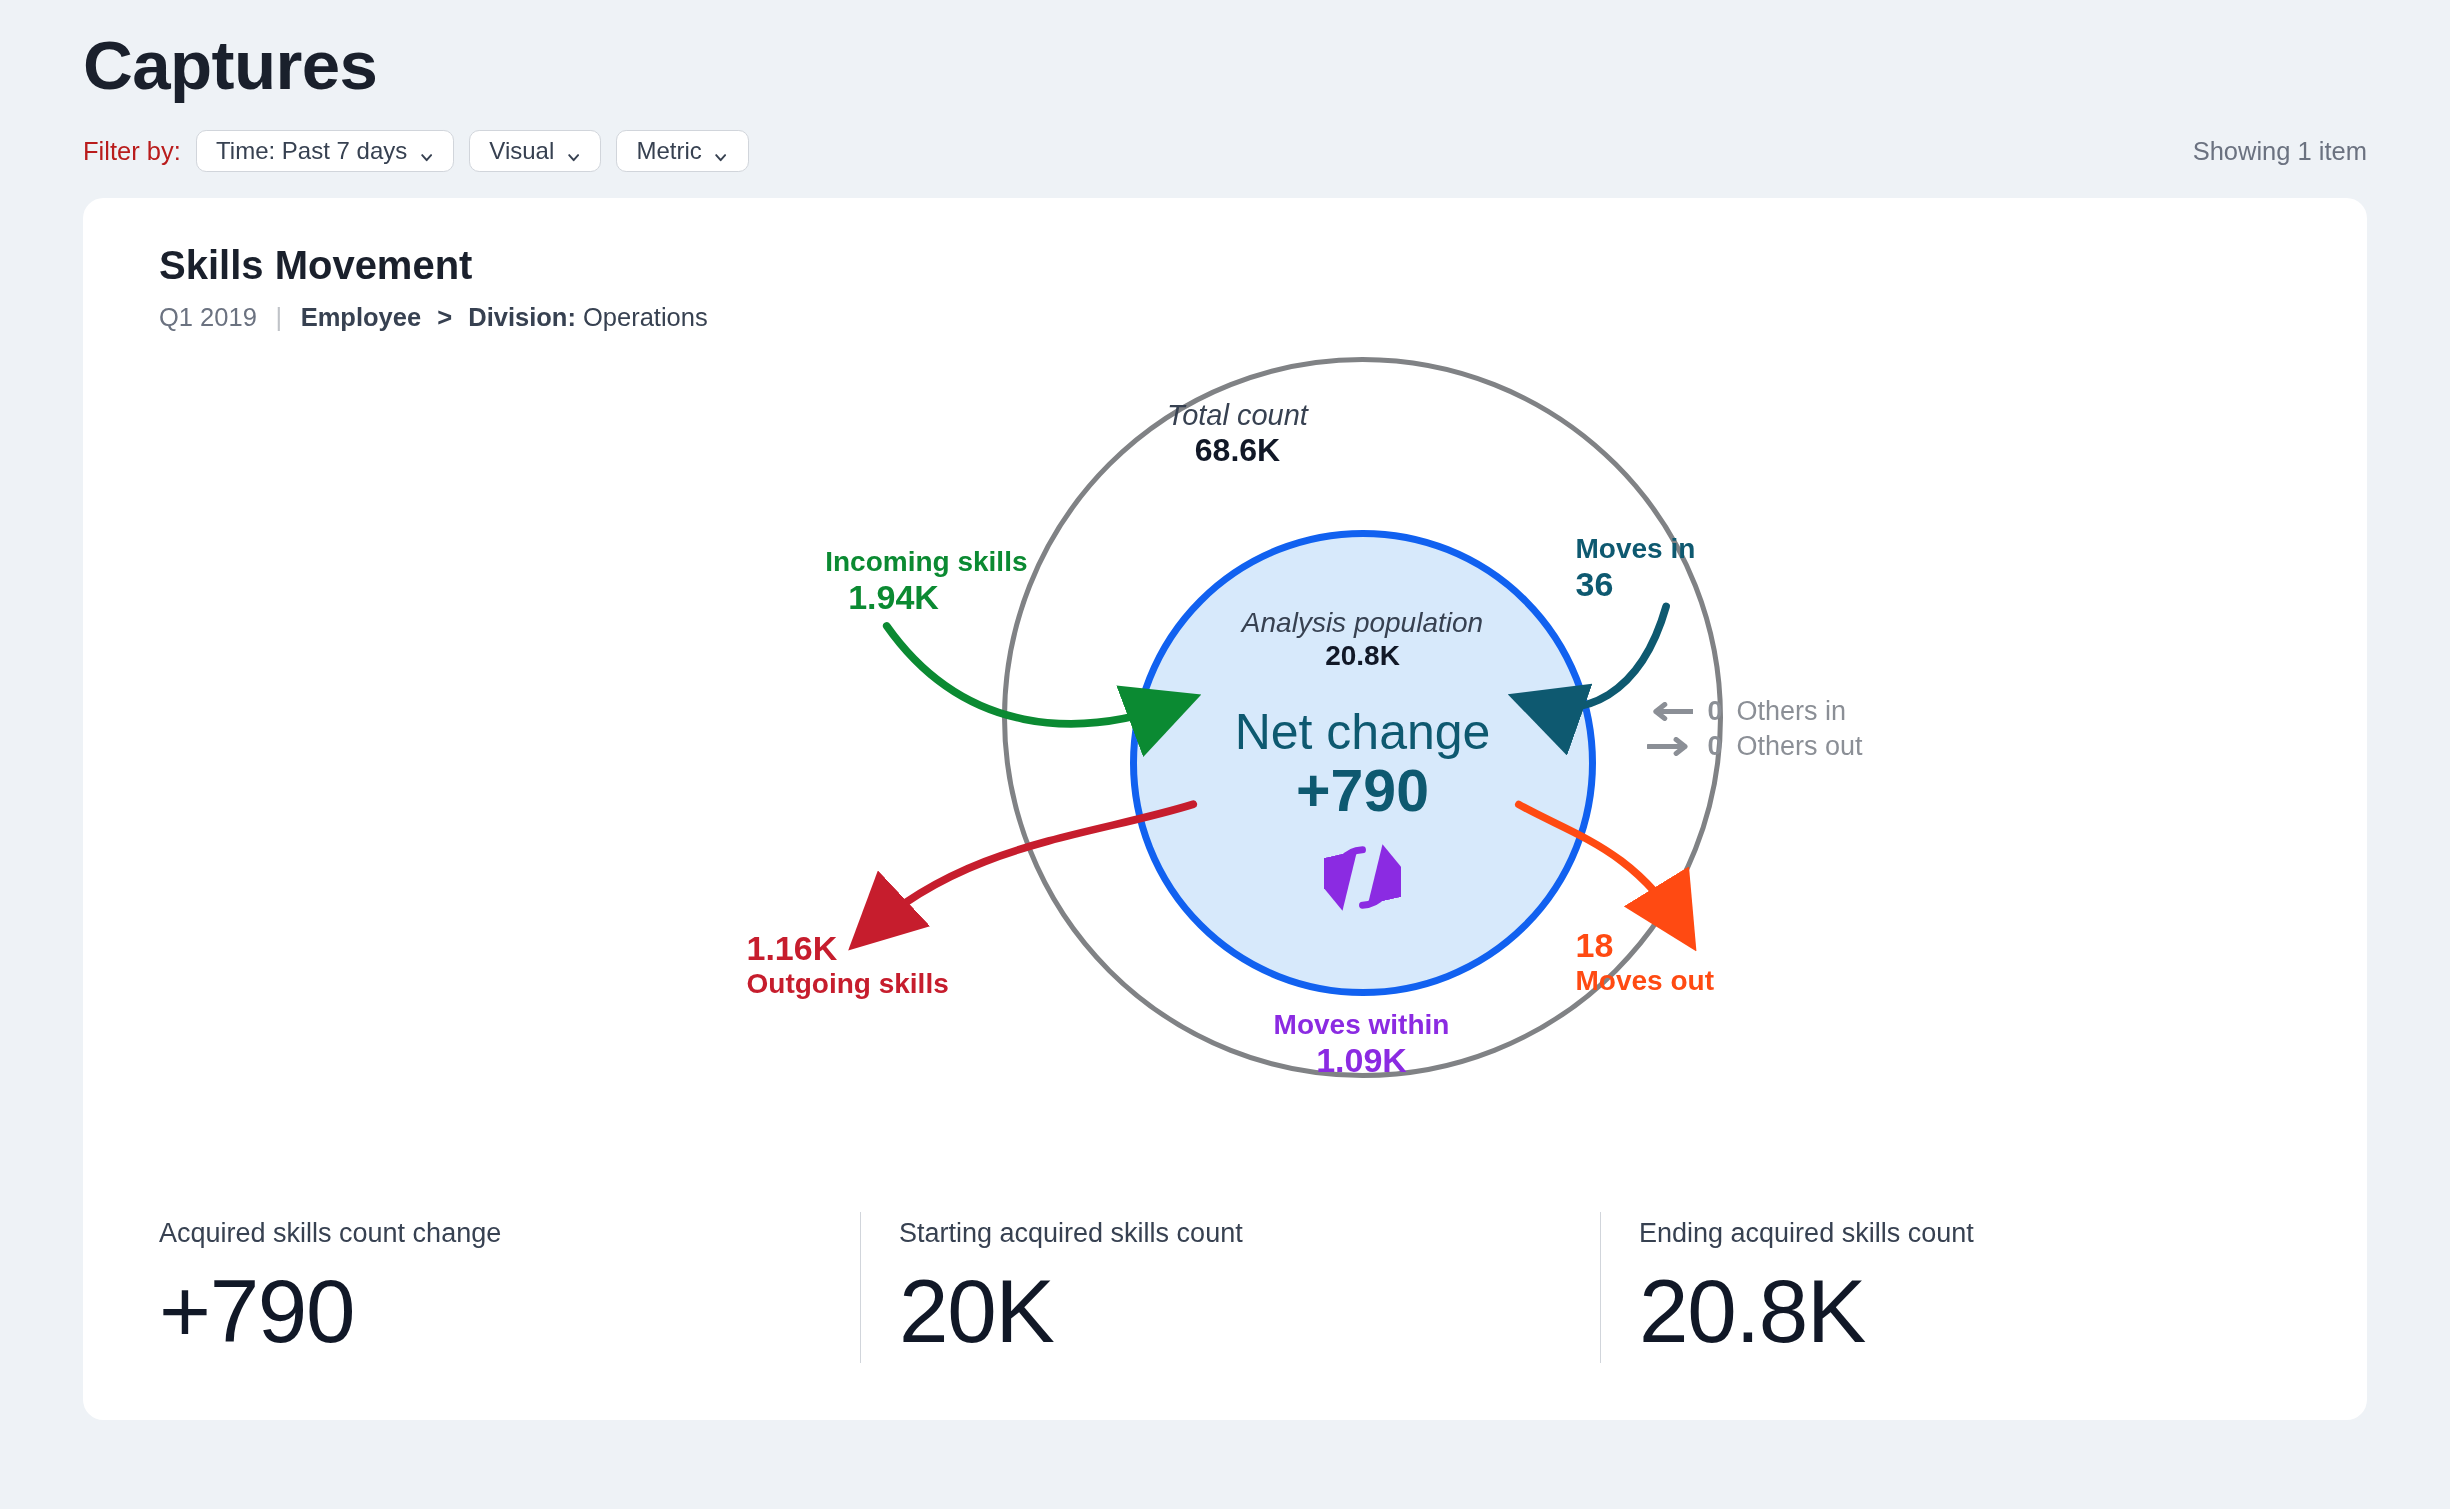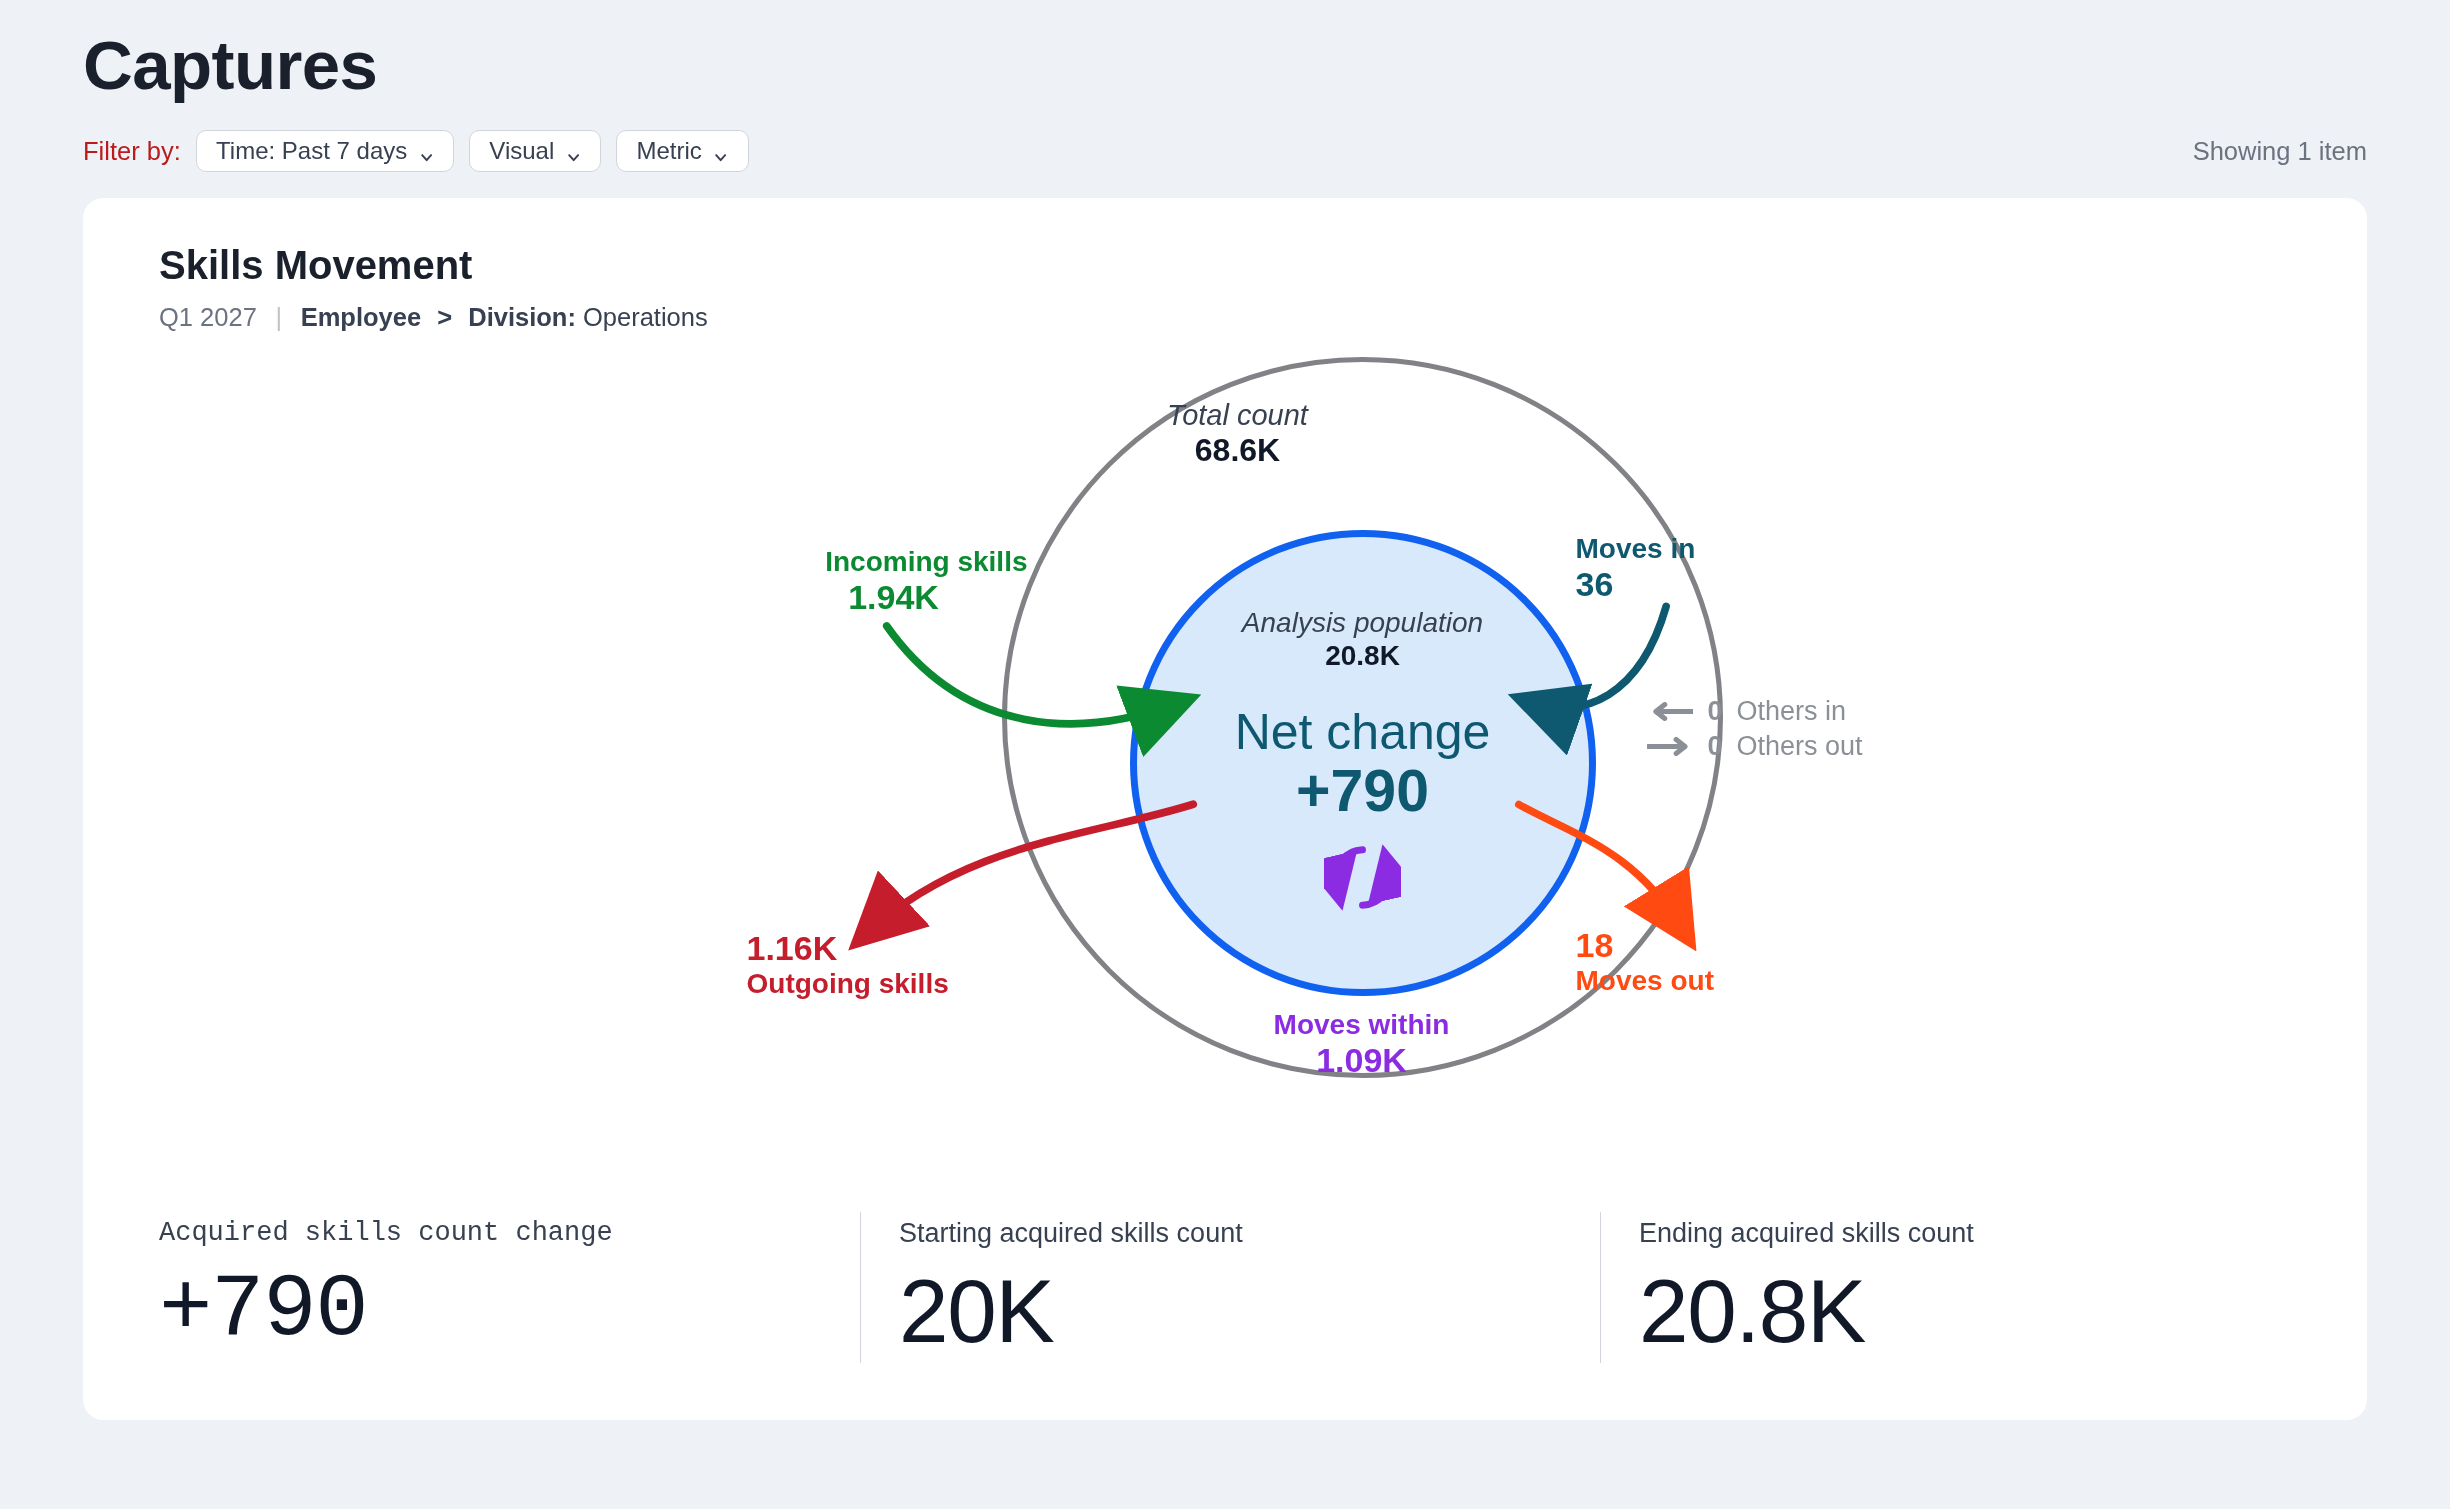--- a/index.html
+++ b/index.html
@@ -112,21 +112,21 @@
 
   svg.arrowflow{position:absolute;overflow:visible;}
 
   .stats{
     display:flex;margin-top:25.5px;align-items:stretch;
   }
   .stat{flex:1;padding:6.4px 38px;}
   .stat+.stat{border-left:1.9px solid var(--border);margin-left:24px;}
   .stat .sl{font-size:27px;color:#374151;margin-bottom:18px;}
   .stat .sv{font-size:89px;font-weight:400;line-height:1;color:#111827;letter-spacing:-1.3px;}
-  .stat:first-child{padding-left:0;font-family:Liberation Mono, monospace;}
+  .stat:first-child{padding-left:0;}
 </style>
 </head>
 <body>
 
 <h1 class="page-title">Captures</h1>
 
 <div class="filter-bar">
   <span class="filter-label">Filter by:</span>
   <div class="filter-pill">
     <span>Time: Past 7 days</span>
@@ -145,21 +145,21 @@
     <span class="chevron"><svg viewBox="0 0 24 24">
           <path d="M5 8l7 8 7-8" fill="none" stroke="#374151" stroke-width="3" stroke-linecap="round" stroke-linejoin="round"></path>
         </svg></span>
   </div>
   <span class="showing">Showing 1 item</span>
 </div>
 
 <div class="card">
   <h2>Skills Movement</h2>
   <div class="breadcrumb">
-    <span>Q1 2027</span>
+    <span>Q1 2019</span>
     <span class="sep">|</span>
     <span class="strong">Employee</span>
     <span class="chev">&gt;</span>
     <span class="dimlabel">Division:</span>
     <span class="dimval"> </span><span class="dimval">Operations</span>
   </div>
 
   <div class="diagram-wrap">
     <div class="diagram">
 

